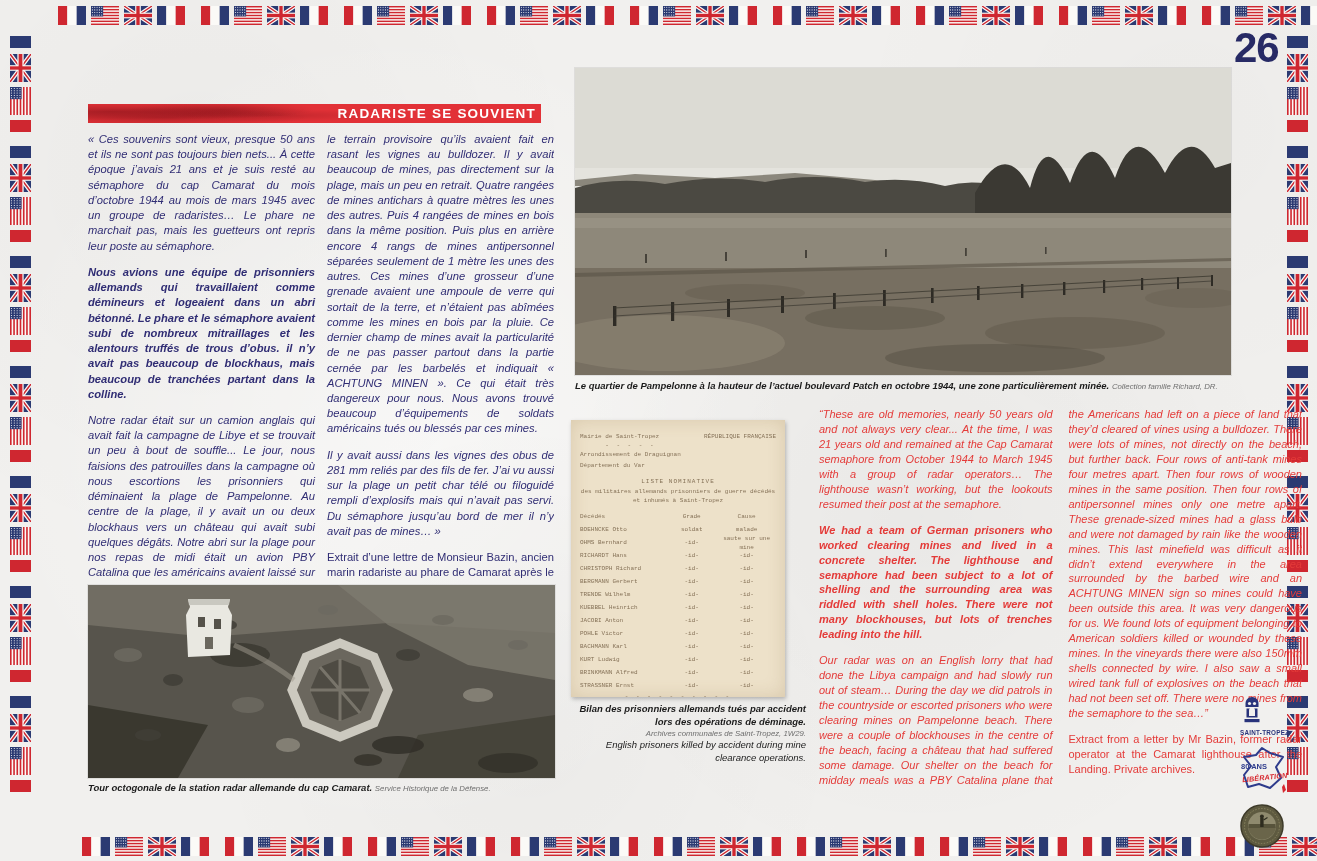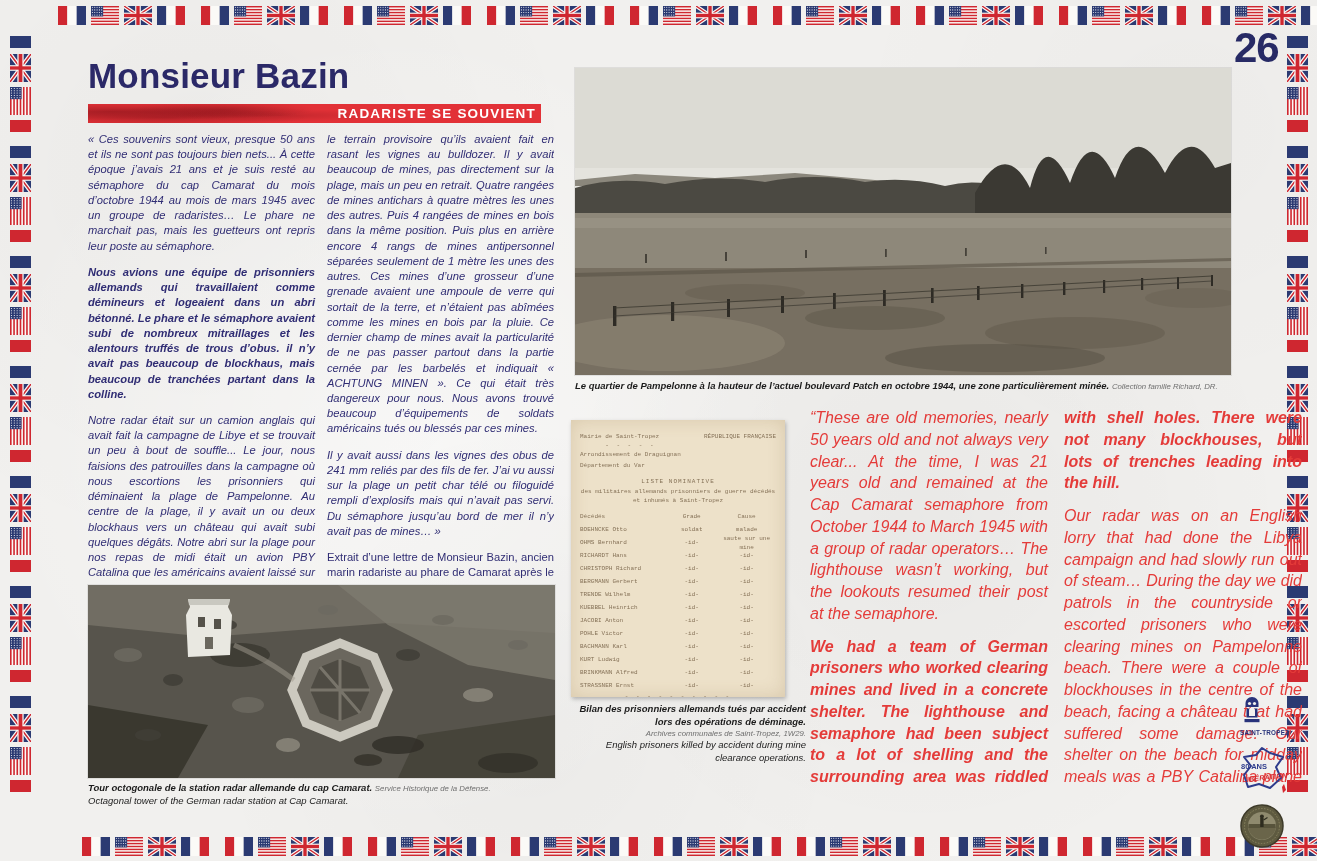--- a/index.html
+++ b/index.html
@@ -40,22 +40,22 @@
   #french-text{left:88px;top:132px;width:466px;height:452px;
     column-count:2;column-gap:12px;color:#302d74;font-size:11.2px;line-height:1.36;
     text-align:justify;overflow:hidden;}
   .para{margin:0 0 11px 0;}
   .para.italic{font-style:italic;}
   .para.bold{font-style:italic;font-weight:700;}
   .para.plain{font-style:normal;margin-bottom:0;}
   
   #english-block{left:810px;top:407px;width:492px;}
   #english-heading{font-size:13.5px;font-weight:800;color:#e5312f;letter-spacing:0.2px;margin:0 0 6px 0;}
-  #english-text{column-count:2;column-gap:16px;color:#e43b39;font-size:16px;line-height:1.36;
-    text-align:justify;height:400px;overflow:hidden;}
+  #english-text{column-count:2;column-gap:16px;color:#e43b39;font-size:11px;line-height:1.36;
+    text-align:justify;height:400px;overflow:hidden;margin-left:9px;}
   
   .photo{line-height:0;box-shadow:0 0 0 1px rgba(0,0,0,0.08);}
   #photo-pampelonne{left:575px;top:68px;width:656px;height:307px;}
   #photo-tower{left:88px;top:585px;width:467px;height:193px;}
   
   .caption{font-size:9.5px;line-height:1.35;color:#1b1b1b;}
   .cap-fr{font-weight:700;font-style:italic;}
   .cap-credit{font-weight:400;font-style:italic;font-size:7.8px;color:#6e6e6e;}
   .cap-en{font-style:italic;font-weight:400;color:#222;}
   #caption-pampelonne{left:575px;top:380px;width:656px;}
@@ -1774,31 +1774,30 @@
           <circle cx="4.1" cy="11.5" r="0.55" fill="#fff"></circle>
           <circle cx="6.800000000000001" cy="11.5" r="0.55" fill="#fff"></circle>
           <circle cx="9.500000000000002" cy="11.5" r="0.55" fill="#fff"></circle>
         </svg>
       </div>
       <div class="bar" style="background: rgb(207, 39, 48); margin-top: 5px;"></div>
     </div>
 
   <div id="page-number" class="abs">26</div>
 
-  <div id="title" class="abs">Monsieur Bazin</div>
   <div id="banner" class="abs">
     <div class="distress"></div>
     <div class="banner-text">RADARISTE SE SOUVIENT</div>
   </div>
 
   <div id="french-text" class="abs">
       <p class="para italic">« Ces souvenirs sont vieux, presque 50 ans et ils ne sont pas toujours bien nets... À cette époque j’avais 21 ans et je suis resté au sémaphore du cap Camarat du mois d’octobre 1944 au mois de mars 1945 avec un groupe de radaristes… Le phare ne marchait pas, mais les guetteurs ont repris leur poste au sémaphore.</p>
       <p class="para bold">Nous avions une équipe de prisonniers allemands qui travaillaient comme démineurs et logeaient dans un abri bétonné. Le phare et le sémaphore avaient subi de nombreux mitraillages et les alentours truffés de trous d’obus. il n’y avait pas beaucoup de blockhaus, mais beaucoup de tranchées partant dans la colline.</p>
       <p class="para italic">Notre radar était sur un camion anglais qui avait fait la campagne de Libye et se trouvait un peu à bout de souffle... Le jour, nous faisions des patrouilles dans la campagne où nous escortions les prisonniers qui déminaient la plage de Pampelonne. Au centre de la plage, il y avait un ou deux blockhaus vers un château qui avait subi quelques dégâts. Notre abri sur la plage pour nos repas de midi était un avion PBY Catalina que les américains avaient laissé sur le terrain provisoire qu’ils avaient fait en rasant les vignes au bulldozer. Il y avait beaucoup de mines, pas directement sur la plage, mais un peu en retrait. Quatre rangées de mines antichars à quatre mètres les unes des autres. Puis 4 rangées de mines en bois dans la même position. Puis plus en arrière encore 4 rangs de mines antipersonnel séparées seulement de 1 mètre les unes des autres. Ces mines d’une grosseur d’une grenade avaient une ampoule de verre qui sortait de la terre, et n’étaient pas abîmées comme les mines en bois par la pluie. Ce dernier champ de mines avait la particularité de ne pas passer partout dans la partie cernée par les barbelés et indiquait « ACHTUNG MINEN ». Ce qui était très dangereux pour nous. Nous avons trouvé beaucoup d’équipements de soldats américains tués ou blessés par ces mines.</p>
-      <p class="para italic">Il y avait aussi dans les vignes des obus de 241 mm reliés par des fils de fer. J’ai vu aussi sur la plage un petit char télé ou filoguidé rempli d’explosifs mais qui n’avait pas servi. Du sémaphore jusqu’au bord de mer il n’y avait pas de mines… »</p>
+      <p class="para italic">Il y avait aussi dans les vignes des obus de 281 mm reliés par des fils de fer. J’ai vu aussi sur la plage un petit char télé ou filoguidé rempli d’explosifs mais qui n’avait pas servi. Du sémaphore jusqu’au bord de mer il n’y avait pas de mines… »</p>
       <p class="para plain">Extrait d’une lettre de Monsieur Bazin, ancien marin radariste au phare de Camarat après le débarquement. Archives privées.</p>
     </div>
 
   <div id="photo-pampelonne" class="abs photo">
     <svg width="656" height="307" viewBox="0 0 656 307" preserveAspectRatio="none">
       <rect width="656" height="307" fill="#78705f"></rect>
       <rect width="656" height="128" fill="#dcdbd4"></rect>
       <rect y="100" width="656" height="28" fill="#e4e3dd"></rect>
       <path d="M0,112 L60,106 L140,110 L220,105 L300,112 L330,118 L0,118 Z" fill="#8b877c"></path>
       <path d="M0,120 Q40,108 90,116 Q140,106 190,114 Q240,104 290,114 Q330,108 370,118 Q400,110 430,120 L430,150 L0,150 Z" fill="#4b4942"></path>
@@ -1981,21 +1980,20 @@
         <path d="M252,74 L252,136 M232,82 L272,128 M222,105 L282,105" stroke="#8a867b" stroke-width="3" opacity="0.7"></path>
       </g>
       <path d="M146,60 Q180,75 206,95" stroke="#a19c90" stroke-width="5" fill="none" opacity="0.5"></path>
       <ellipse cx="310" cy="160" rx="26" ry="9" fill="#2f2d27" opacity="0.8"></ellipse>
       <ellipse cx="420" cy="178" rx="30" ry="10" fill="#2f2d27" opacity="0.7"></ellipse>
     </svg>
   </div>
   <div id="caption-tower" class="abs caption">
     <span class="cap-fr">Tour octogonale de la station radar allemande du cap Camarat.</span>
     <span class="cap-credit">Service Historique de la Défense.</span>
-    <div class="cap-en">Octagonal tower of the German radar station at Cap Camarat.</div>
   </div>
 
   <div id="logos" class="abs">
     <div id="logo-st">
       <svg width="24" height="28" viewBox="0 0 24 28">
         <path d="M12,1 C16,1 18.5,4 18.5,7.5 L18.5,11 L5.5,11 L5.5,7.5 C5.5,4 8,1 12,1 Z" fill="#29337b"></path>
         <circle cx="9.5" cy="7.5" r="1.6" fill="#f1f0ee"></circle>
         <circle cx="14.5" cy="7.5" r="1.6" fill="#f1f0ee"></circle>
         <rect x="6.5" y="12.5" width="11" height="9" fill="#29337b"></rect>
         <path d="M9,14.5 a3,3 0 0 1 6,0 L15,20 L9,20 Z" fill="#f1f0ee"></path>

